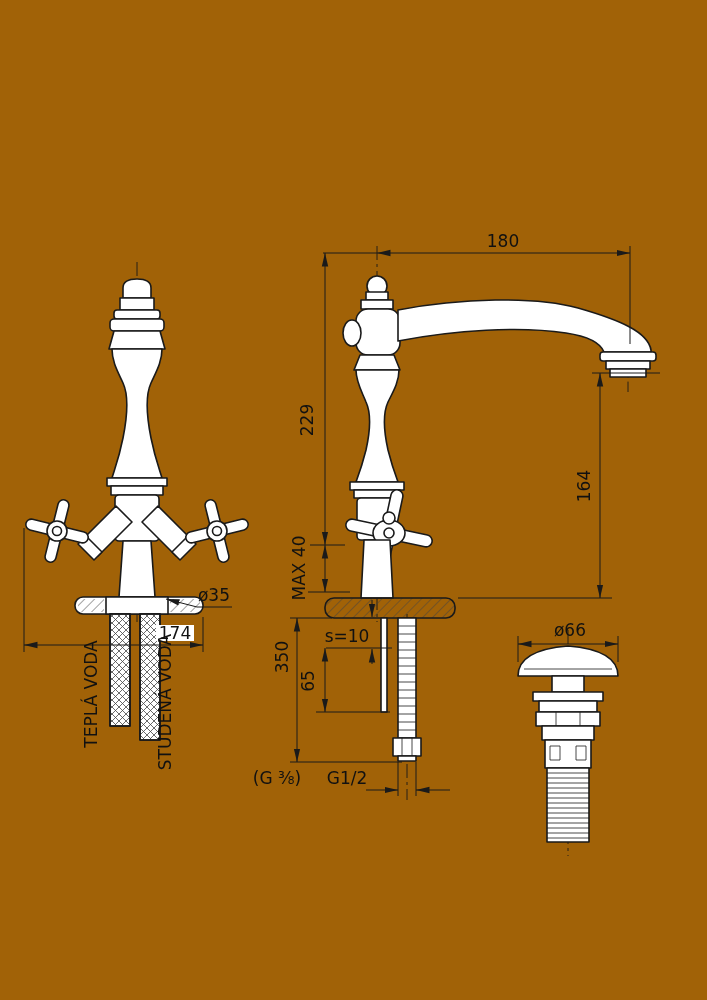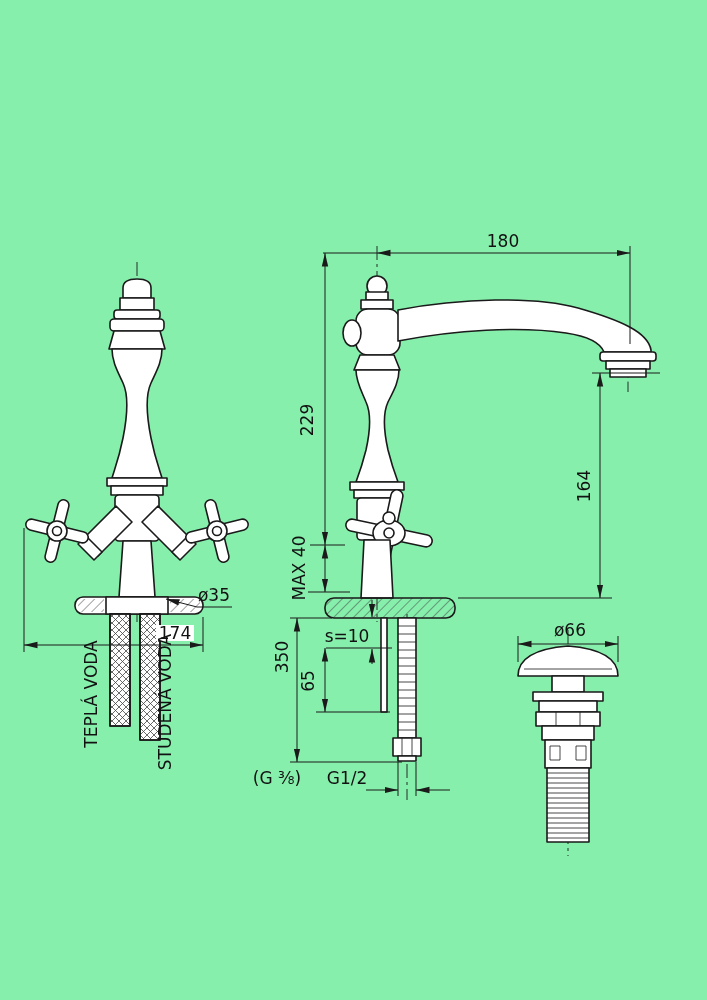--- a/index.html
+++ b/index.html
@@ -1,16 +1,16 @@
 <!DOCTYPE html>
 <html><head>
 <meta charset="utf-8">
 <style>
   html,body{margin:0;padding:0;background:#fff;}
-  #canvas{position:relative;width:707px;height:1000px;background:#86efac;overflow:hidden;
+  #canvas{position:relative;width:707px;height:1000px;background:#a16207;overflow:hidden;
           font-family:"DejaVu Sans", sans-serif;}
   svg text{font:17px "DejaVu Sans", sans-serif;fill:#111;}
   .o{fill:#fff;stroke:#1a1a1a;stroke-width:1.6;stroke-linejoin:round;}
   .thin{fill:none;stroke:#1a1a1a;stroke-width:0.8;}
   .d{fill:none;stroke:#1a1a1a;stroke-width:1;}
   .cl{fill:none;stroke:#1a1a1a;stroke-width:0.9;stroke-dasharray:14 4 3 4;}
 </style>
 </head>
 <body>
 

